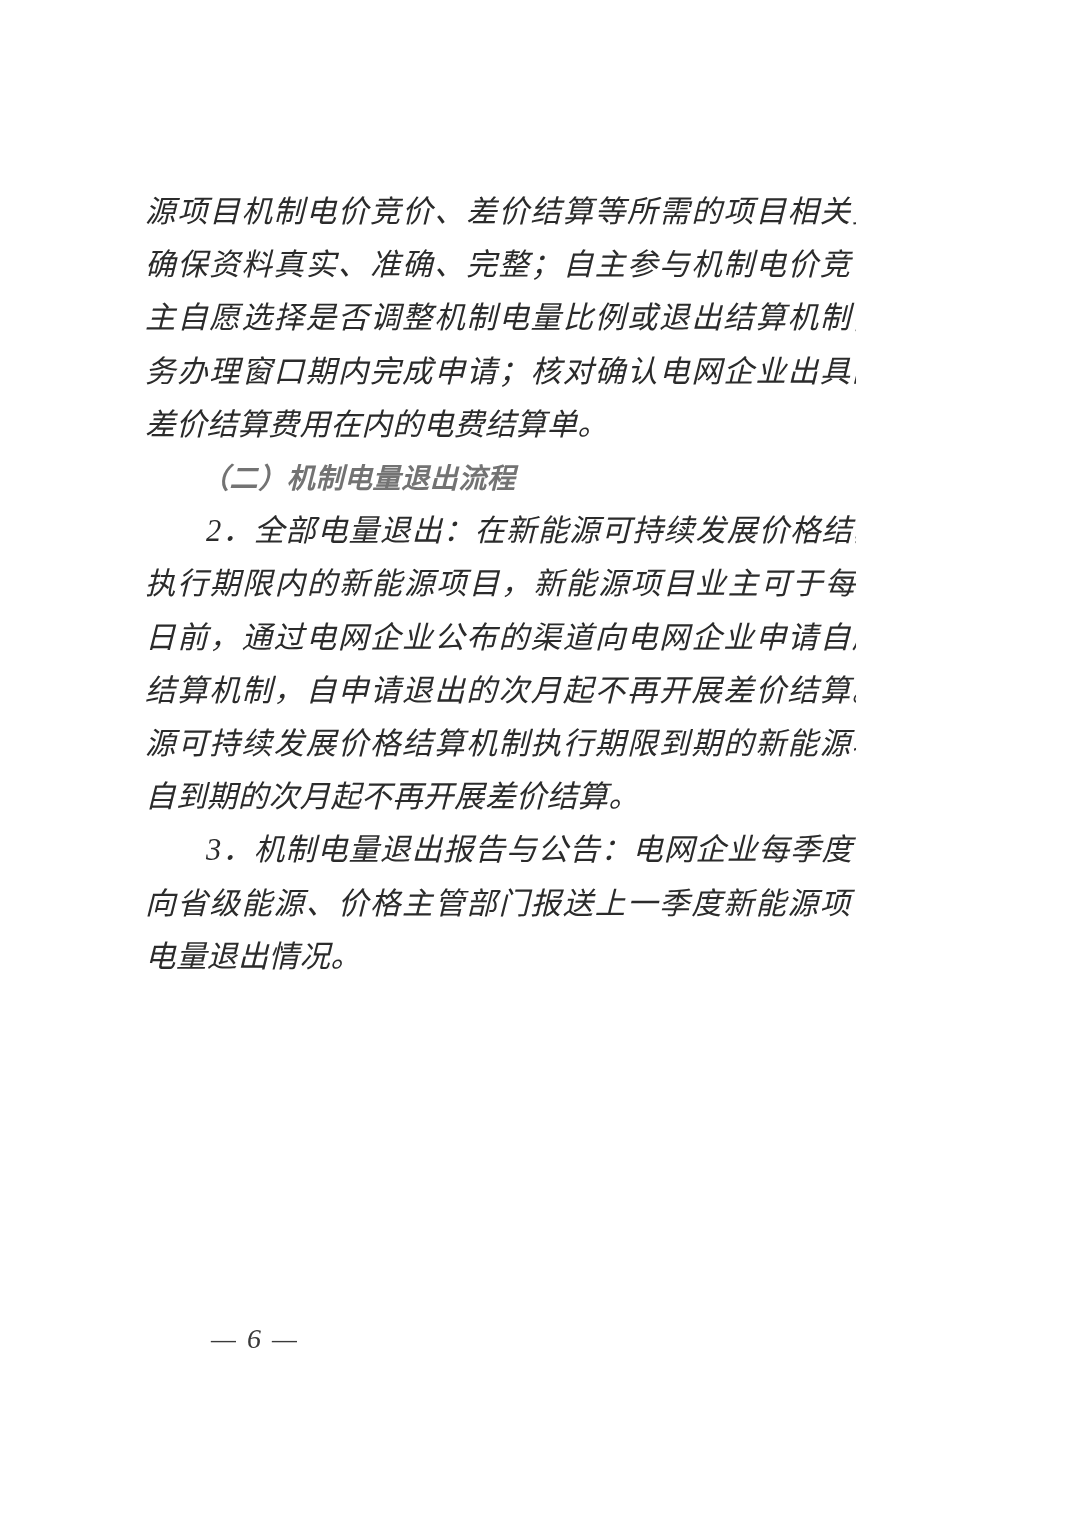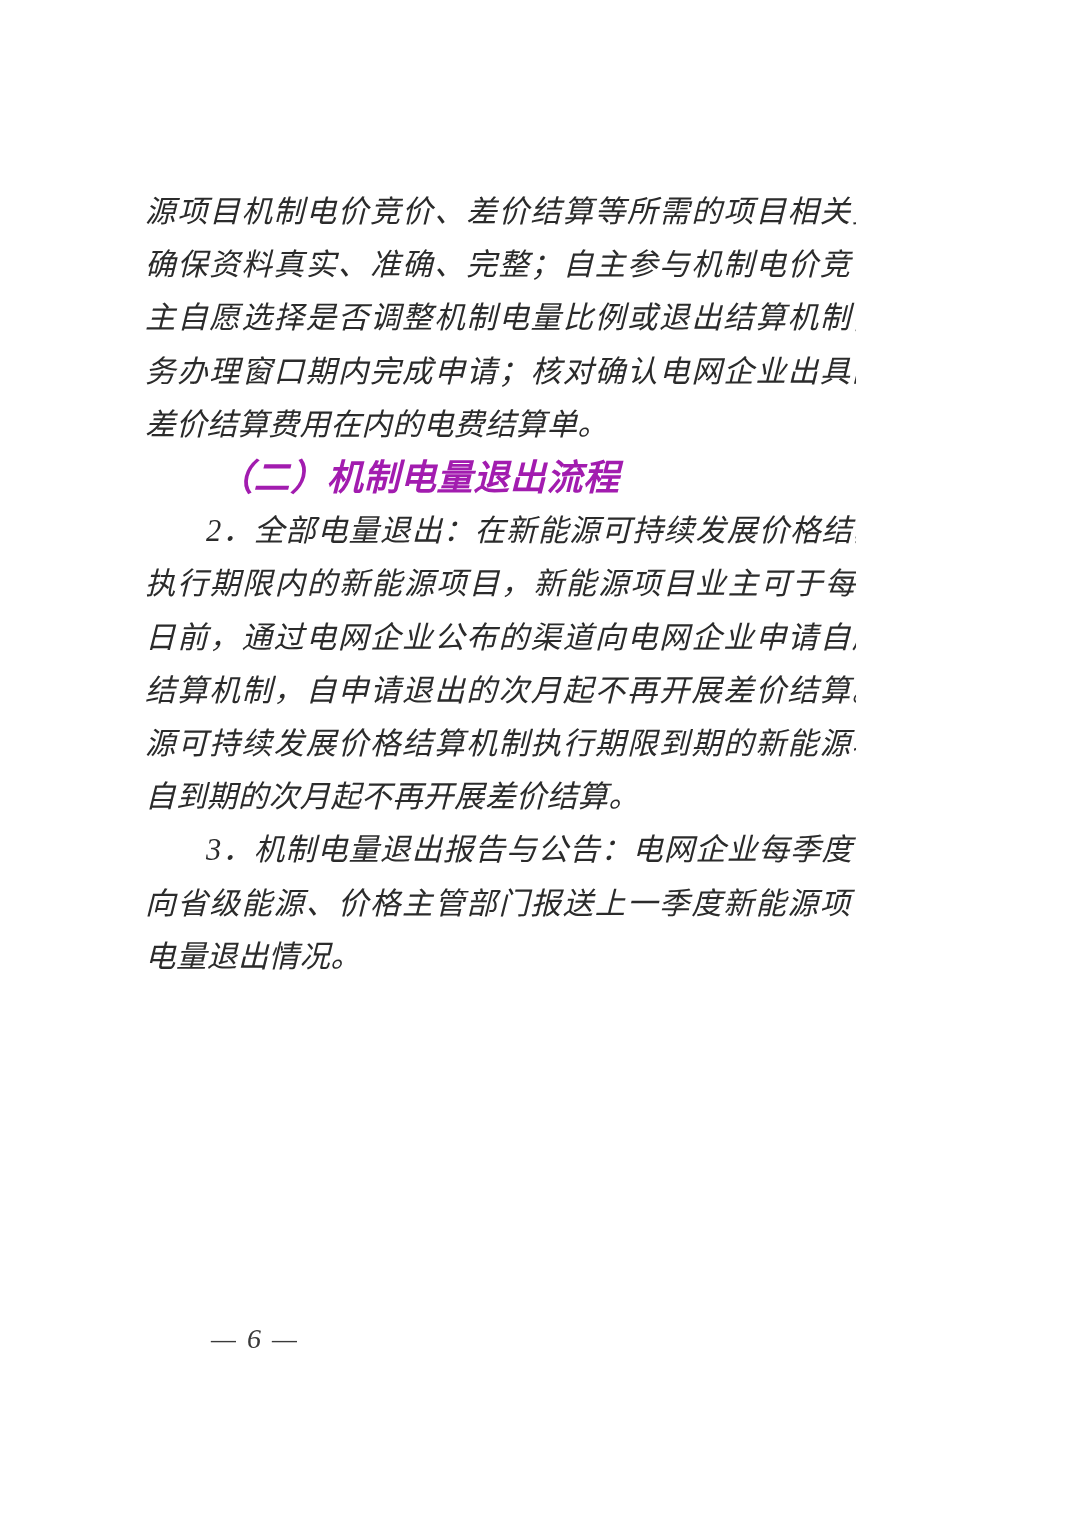--- a/index.html
+++ b/index.html
@@ -44,26 +44,26 @@
   p.continuation {
     text-indent: 0;
   }
 
   p.indented {
     text-indent: 2em;
   }
 
   h2.section-heading {
     margin: 0;
-    font-size: 36px;
+    font-size: 28px;
     line-height: 53.2px;
     font-weight: 700;
     text-indent: 2em;
     letter-spacing: 0.6px;
-    color: #a21caf;
+    color: #737373;
     font-family: "Liberation Serif", "DejaVu Serif", serif;
   }
 
   .page-number {
     position: absolute;
     left: 145px;
     top: 1322px;
     width: 220px;
     text-align: center;
     font-size: 28px;

